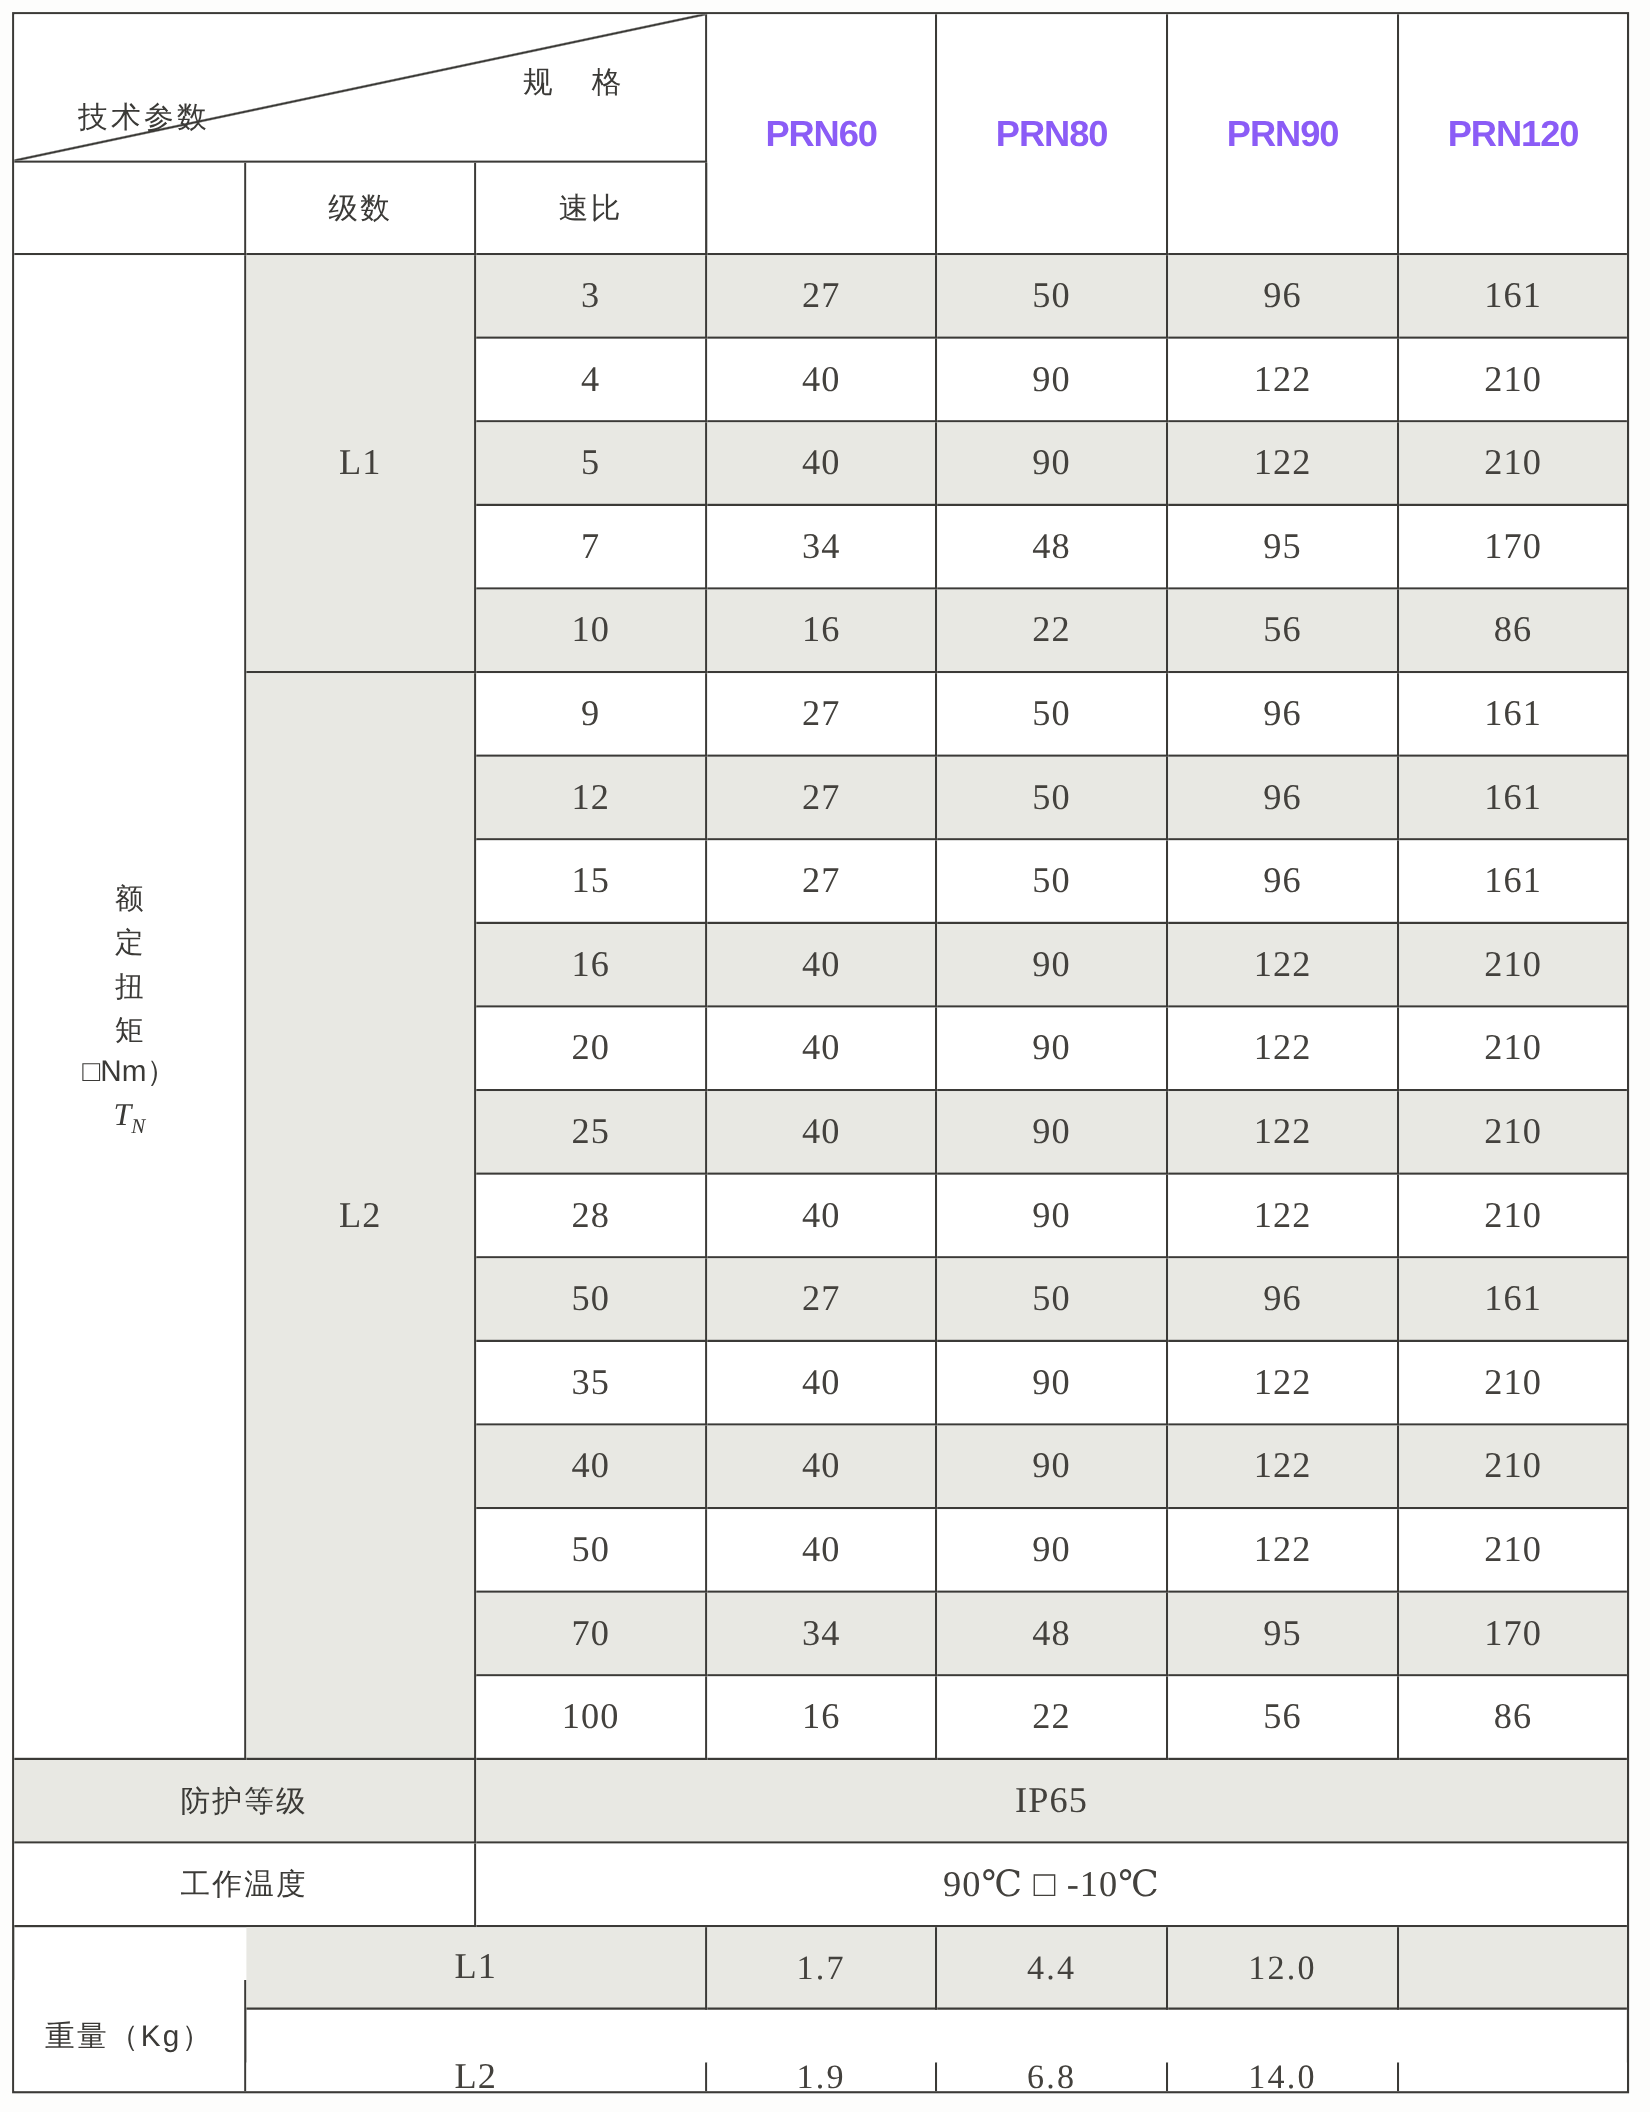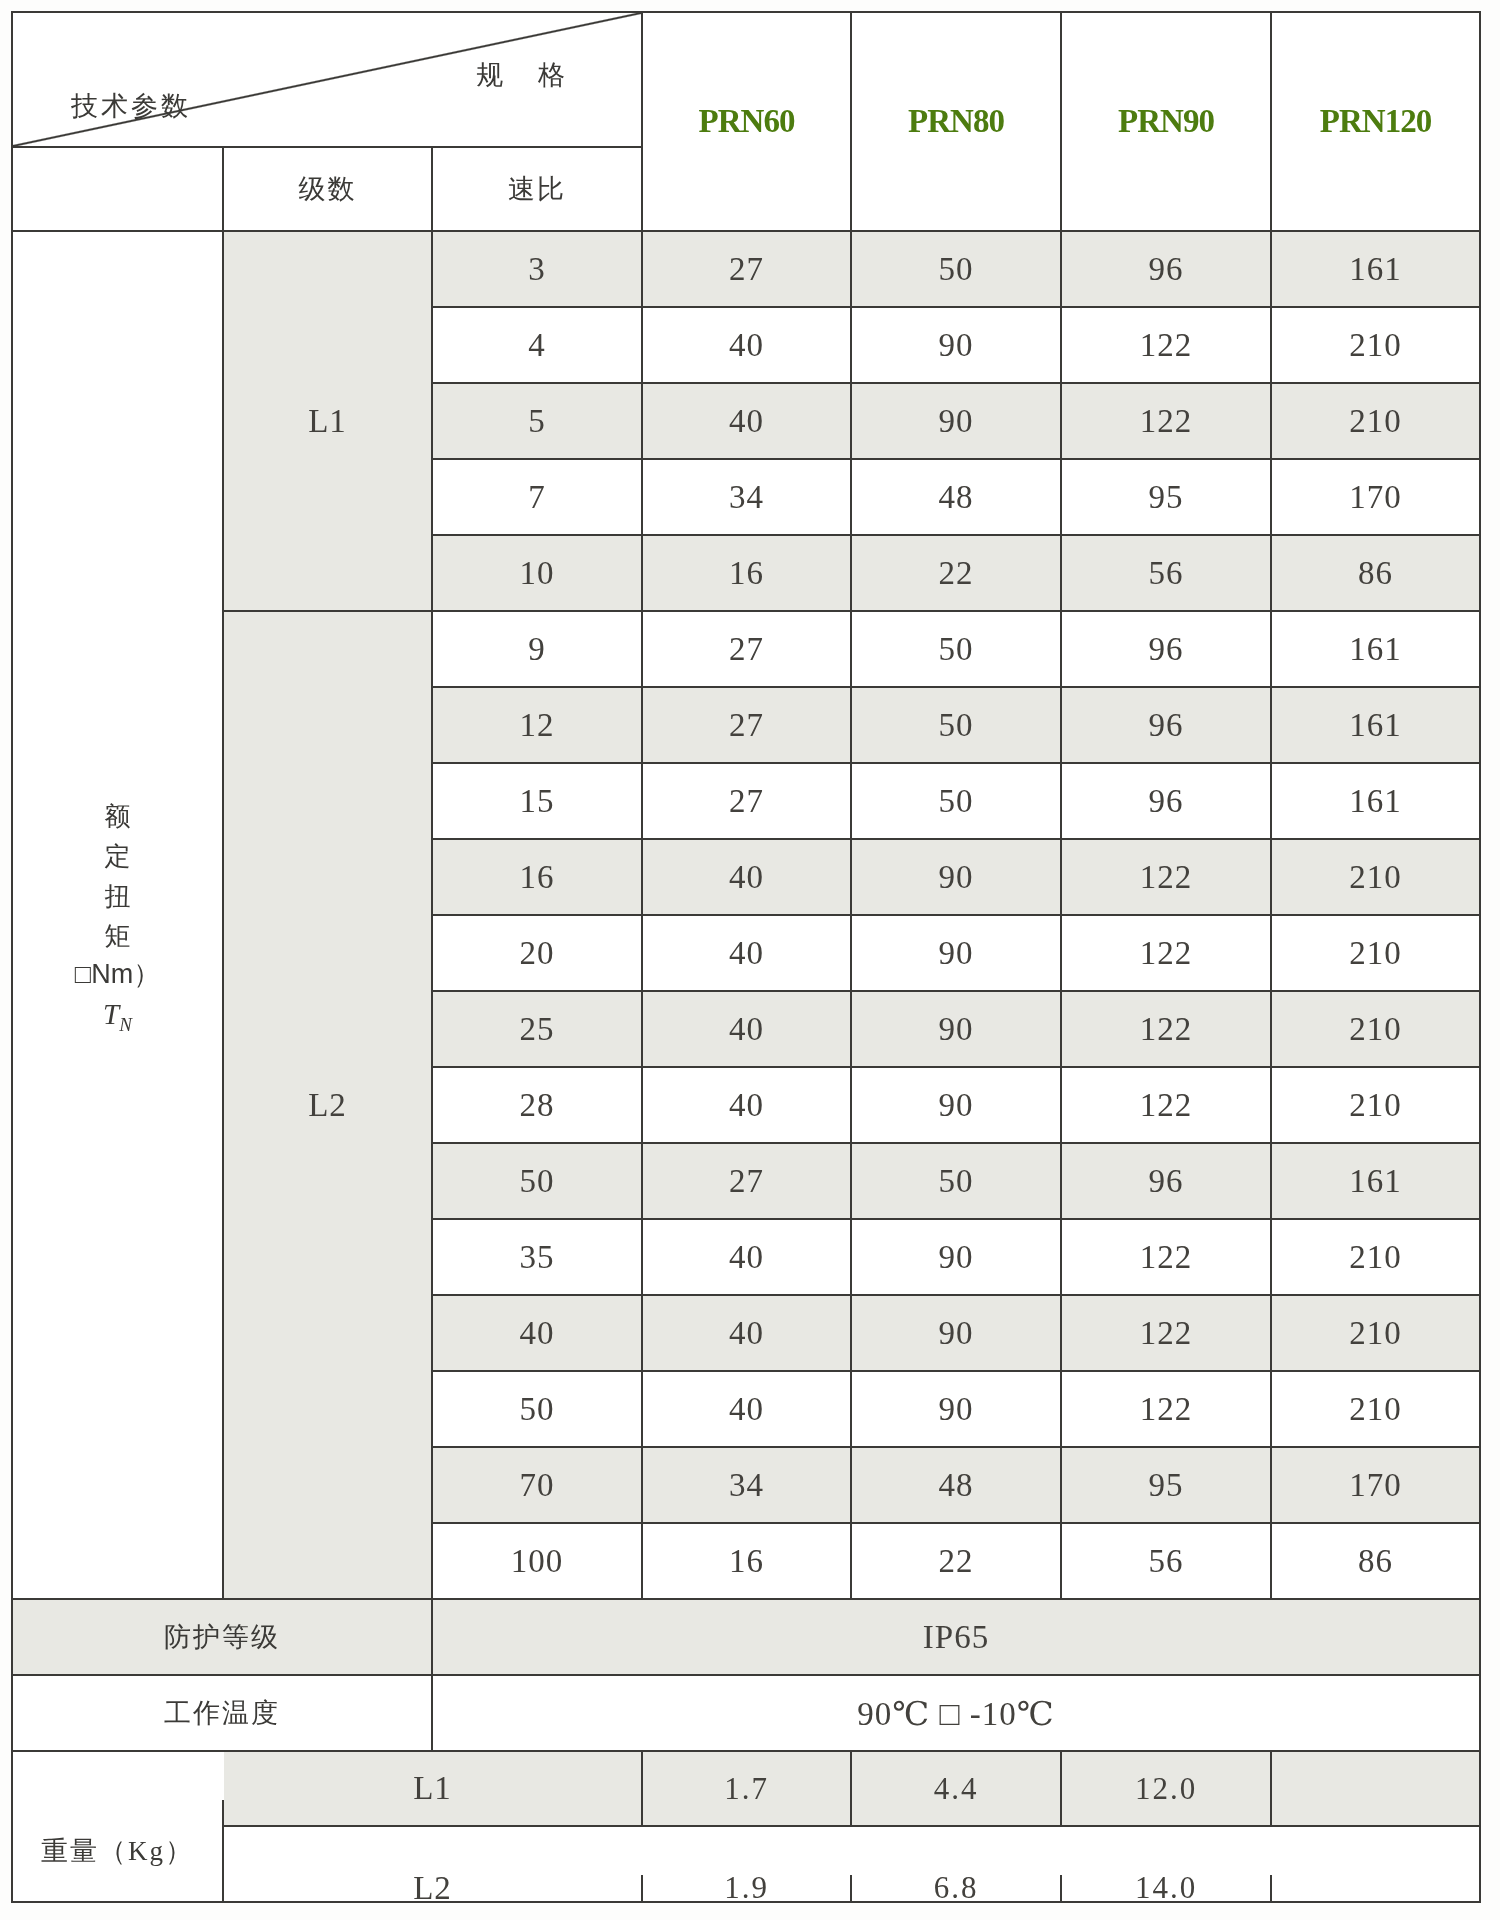--- a/index.html
+++ b/index.html
@@ -8,24 +8,24 @@
   .tbl{position:absolute;left:11px;top:11px;border:2.5px solid #3b3a37;background:#fff;
        display:grid;
        grid-template-columns:211px 209px 210px 209px 210px 210px 207px;
        grid-template-rows:135px 84px repeat(18,76px) 76px 76px 75px 74px;}
   .cell{position:relative;display:flex;align-items:center;justify-content:center;
         border-right:2px solid #3b3a37;border-bottom:2px solid #3b3a37;background:#fff;}
   .shade{background:#e8e8e3;}
   .noR{border-right:none;}
   .noB{border-bottom:none;margin-top:48px;}
   .num{font-size:33px;letter-spacing:1px;color:#43413d;}
-  .cjk{font-family:Liberation Serif, serif;
+  .cjk{font-family:Liberation Sans, sans-serif;
        font-size:27px;color:#3b3a37;letter-spacing:2px;}
-  .model{font-family:Liberation Serif, serif;font-weight:700;
-         font-size:33px;letter-spacing:-1px;color:#4d7c0f;}
+  .model{font-family:Liberation Sans, sans-serif;font-weight:700;
+         font-size:33px;letter-spacing:-1px;color:#8b5cf6;}
   
   .diag{background-image:linear-gradient(to bottom right,
         transparent calc(50% - 1.6px), #3b3a37 calc(50% - 0.4px),
         #3b3a37 calc(50% + 0.4px), transparent calc(50% + 1.6px));}
   .diag .bl{position:absolute;left:58px;bottom:22px;font-size:27px;letter-spacing:3px;margin-top:10px;}
   .diag .tr{position:absolute;right:62px;top:44px;font-size:27px;letter-spacing:14px;}
   
   .torque{display:flex;flex-direction:column;align-items:center;justify-content:center;
           line-height:1.0;}
   .torque .ch{font-size:26px;color:#3b3a37;margin:7px 0;}

